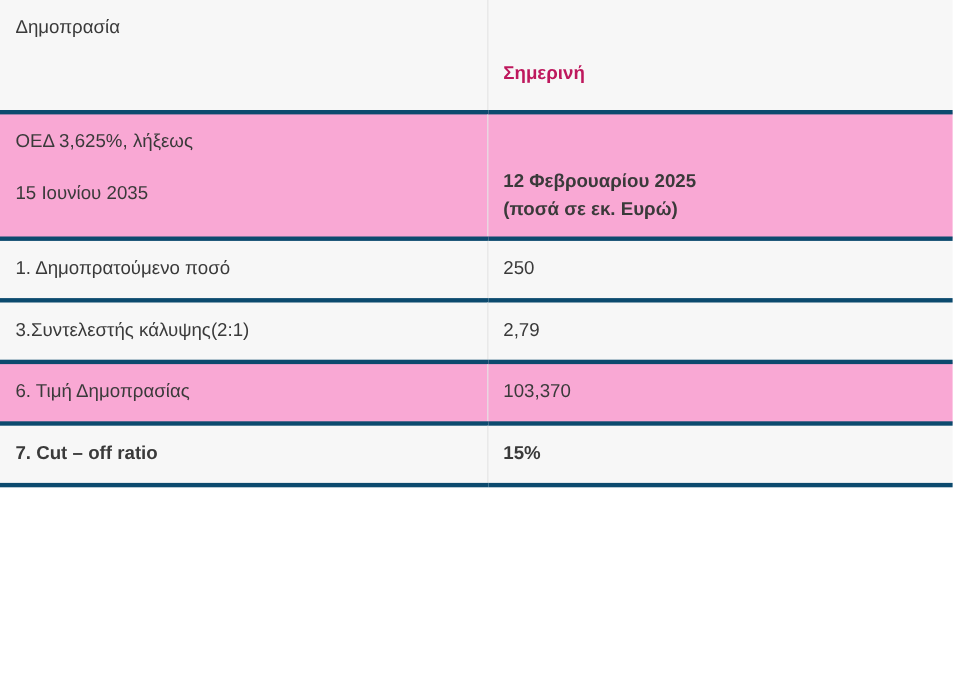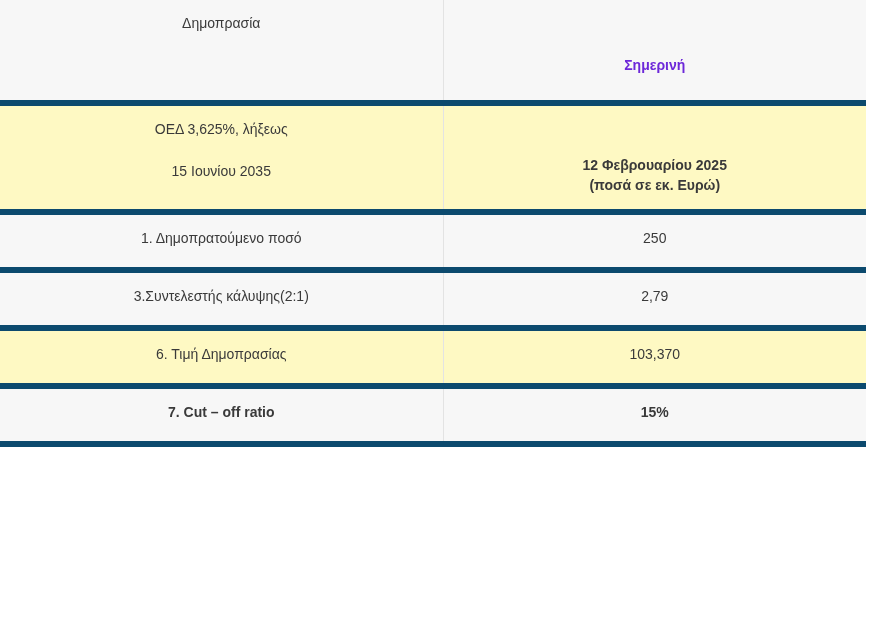--- a/index.html
+++ b/index.html
@@ -28,42 +28,41 @@
     margin: 0;
     table-layout: fixed;
     font-size: 13px;
   }
   table.auction-table col.c1 { width: 443px; }
   table.auction-table col.c2 { width: 423px; }
 
   table.auction-table td {
     vertical-align: top;
     padding: 13px 14px 13px 14px;
-    border-bottom: 6px solid #0c4a6e;
+    border-bottom: 4px solid #0c4a6e;
     border-right: 1px solid #e3e3e3;
     line-height: 1.45;
     color: #3a3a3a;
-    font-size: 14px;
-    text-align: center;
+    font-size: 17px;
   }
   table.auction-table td.last-col {
     border-right: none;
   }
   table.auction-table tr.shaded td {
     background: #f7f7f7;
   }
   table.auction-table tr.plain td {
-    background: #fef9c3;
+    background: #f9a8d4;
   }
   .cell-line {
     display: block;
   }
   .bold {
     font-weight: bold;
-    color: #6d28d9;
+    color: #be185d;
   }
   .row-head-left td {
     height: 74px;
   }
   .hdr-right-pad {
     display: block;
     padding-top: 42px;
   }
   .sub-left-line2 {
     margin-top: 22px;

